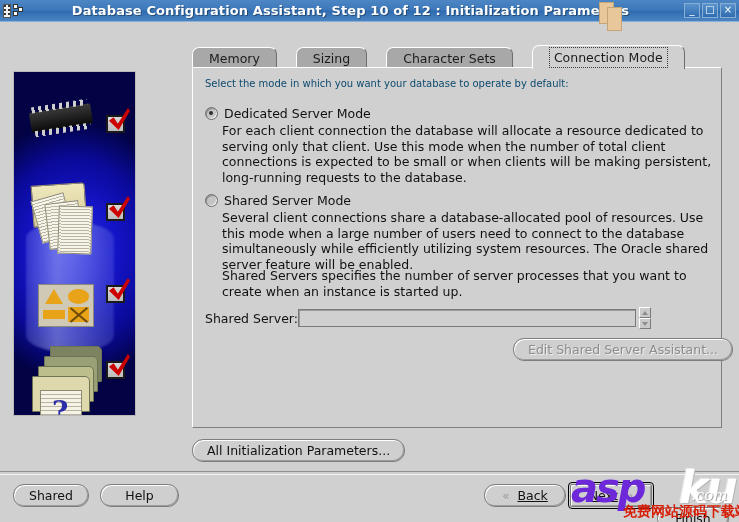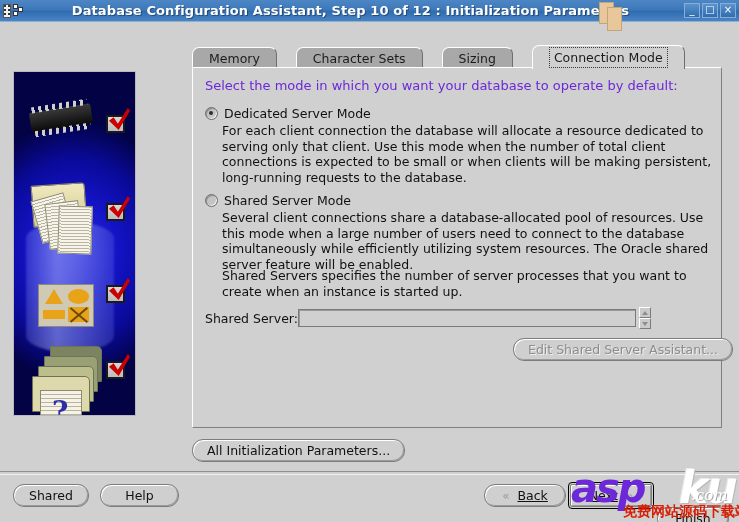--- a/index.html
+++ b/index.html
@@ -202,21 +202,21 @@
   
   .panel {
     position: absolute; left: 192px; top: 67px; width: 530px; height: 361px;
     background: #d0d0d0;
     border: 1px solid #ffffff;
     border-right-color: #808080; border-bottom-color: #808080;
     box-sizing: border-box;
   }
   .panel .intro {
     position: absolute; left: 12px; top: 10px;
-    font-size: 13px; color: #6d28d9; white-space: nowrap;
+    font-size: 10px; color: #0c4a6e; white-space: nowrap;
   }
 
   .opt { position: absolute; left: 12px; }
   .opt .row { display: flex; align-items: center; gap: 6px; }
   .radio {
     width: 11px; height: 11px; border-radius: 50%;
     background: #c4c4c4;
     border: 1px solid #6d6d6d;
     box-shadow: inset 1px 1px 0 #8f8f8f, inset -1px -1px 0 #f0f0f0;
     position: relative; flex: none;
@@ -386,22 +386,22 @@
     </div>
 
     <div class="check" style="left:92px; top:43px;"></div>
     <div class="check" style="left:92px; top:131px;"></div>
     <div class="check" style="left:92px; top:213px;"></div>
     <div class="check" style="left:92px; top:289px;"></div>
   </div>
 
   <div class="tabbar">
     <div class="tab"><span>Memory</span></div>
+    <div class="tab"><span>Sizing</span></div>
     <div class="tab"><span>Character Sets</span></div>
-    <div class="tab"><span>Sizing</span></div>
     <div class="tab active">
         <span class="inner">Connection Mode</span>
       </div>
   </div>
 
   <div class="panel">
 
     <div class="intro">Select the mode in which you want your database to operate by default:</div>
 
     <div class="opt" style="top:125px;">

